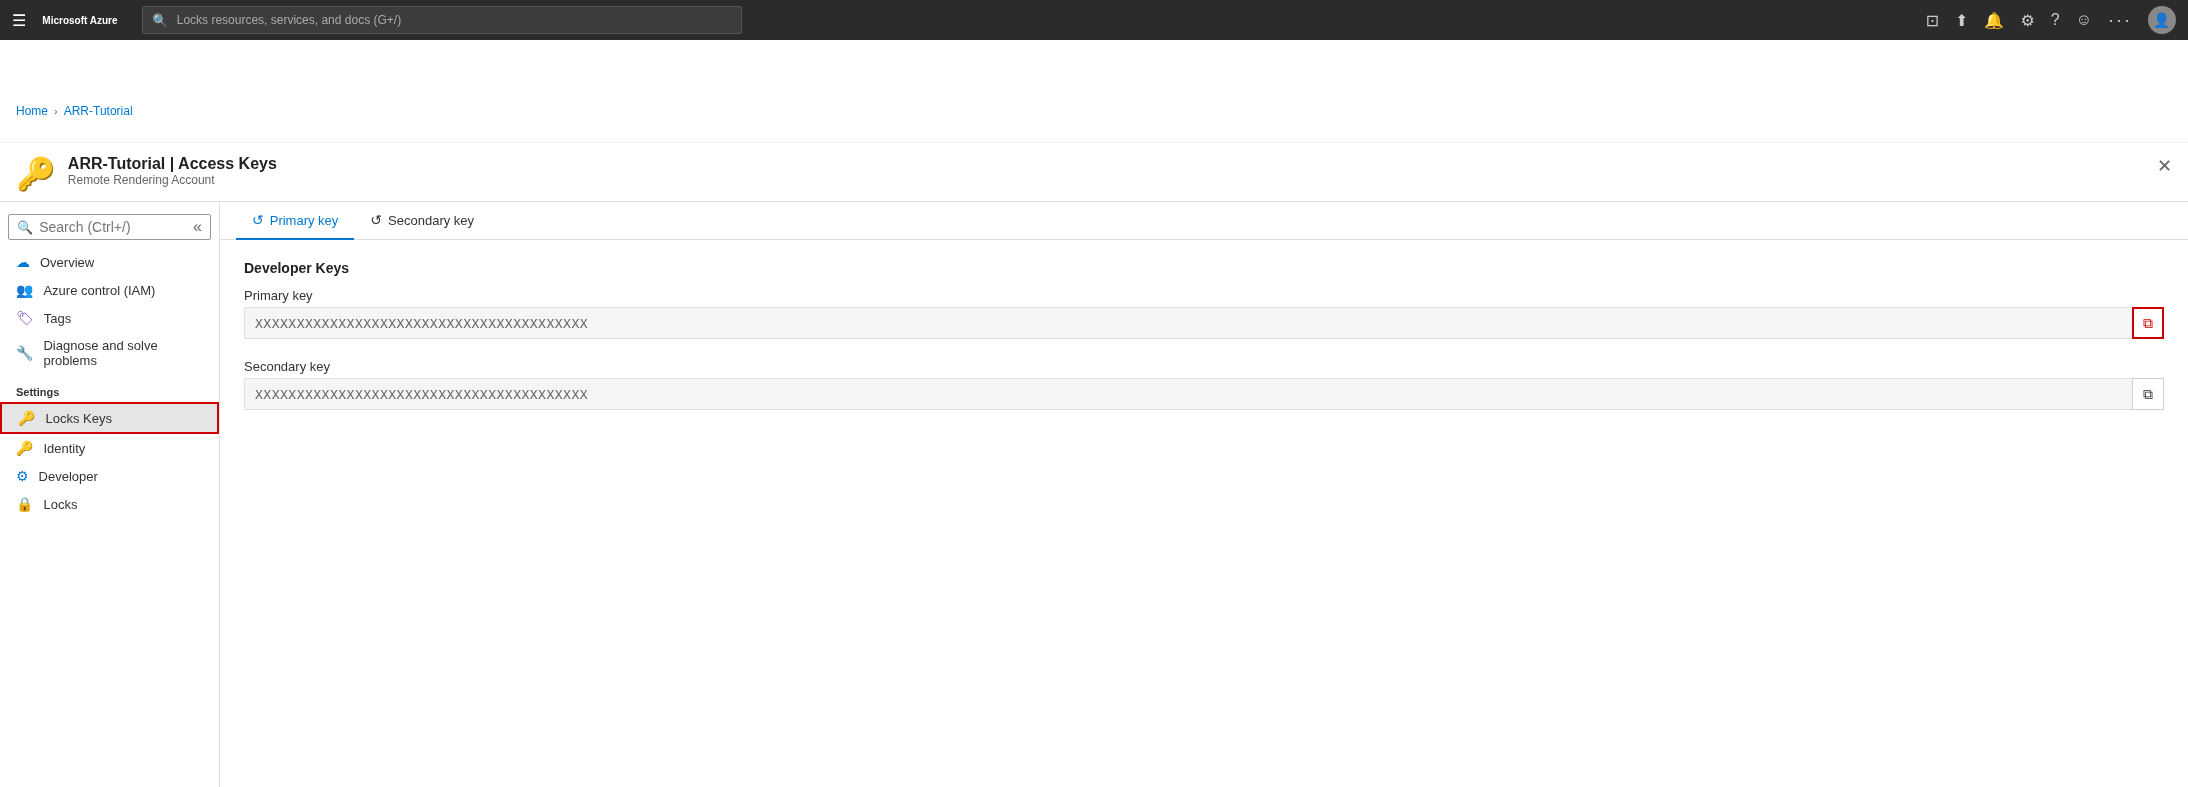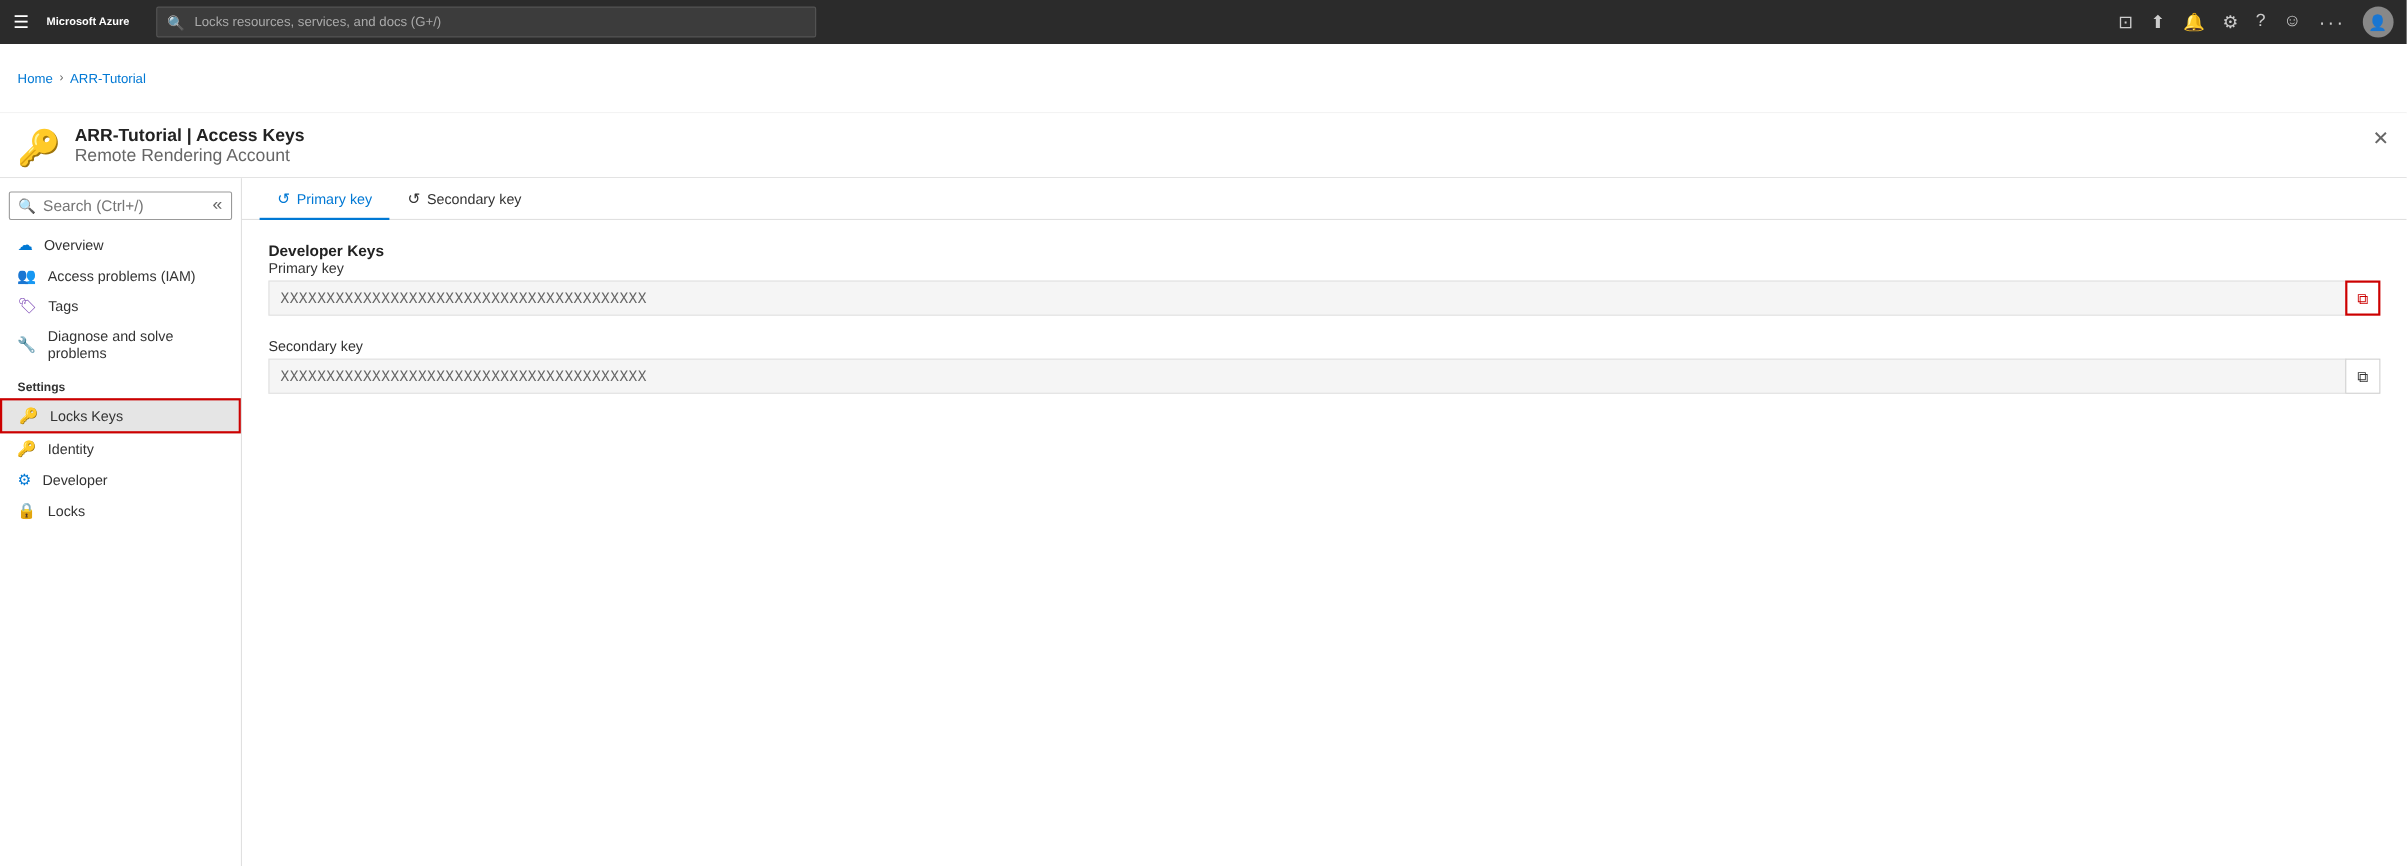--- a/index.html
+++ b/index.html
@@ -52,35 +52,36 @@
     
     .breadcrumb {
       padding: 24px 16px;
       font-size: 12px;
       display: flex;
       align-items: center;
       gap: 6px;
       color: #0078d4;
       background: #fff;
       border-bottom: 1px solid #f0f0f0;
+      margin-top: 40px;
     }
     .breadcrumb a { color: #0078d4; text-decoration: none; }
     .breadcrumb-sep { color: #666; font-size: 11px; }
 
     
     .page-header {
       padding: 12px 16px 8px 16px;
       display: flex;
       align-items: flex-start;
       border-bottom: 1px solid #e0e0e0;
       background: #fff;
     }
     .page-header-icon { font-size: 32px; margin-right: 12px; }
     .page-header-text h1 { font-size: 16px; font-weight: 600; color: #222; }
-    .page-header-text .subtitle { font-size: 16px; color: #666; }
+    .page-header-text .subtitle { font-size: 12px; color: #666; }
     .page-header-close {
       margin-left: auto;
       font-size: 18px;
       cursor: pointer;
       color: #666;
     }
 
     
     .main-layout {
       display: flex;
@@ -168,21 +169,21 @@
     .tab-icon { font-size: 14px; }
 
     
     .content-body {
       padding: 20px 24px;
     }
     .section-title {
       font-size: 14px;
       font-weight: 600;
       color: #222;
-      margin-bottom: 0;
+      margin-bottom: 12px;
     }
     .field-label {
       font-size: 13px;
       color: #333;
       margin-bottom: 4px;
     }
     .key-field-row {
       display: flex;
       align-items: center;
       margin-bottom: 20px;
@@ -272,21 +273,21 @@
       <input type="text" placeholder="Search (Ctrl+/)" style="">
       <span class="sidebar-collapse">«</span>
     </div>
 
     <div class="sidebar-nav-item">
       <span class="sidebar-nav-icon icon-cloud">☁</span>
       <span>Overview</span>
     </div>
     <div class="sidebar-nav-item">
       <span class="sidebar-nav-icon icon-person">👥</span>
-      <span>Access problems (IAM)</span>
+      <span>Azure control (IAM)</span>
     </div>
     <div class="sidebar-nav-item">
       <span class="sidebar-nav-icon icon-tag">🏷</span>
       <span>Tags</span>
     </div>
     <div class="sidebar-nav-item">
       <span class="sidebar-nav-icon" style="color:#555;">🔧</span>
       <span>Diagnose and solve problems</span>
     </div>
 

